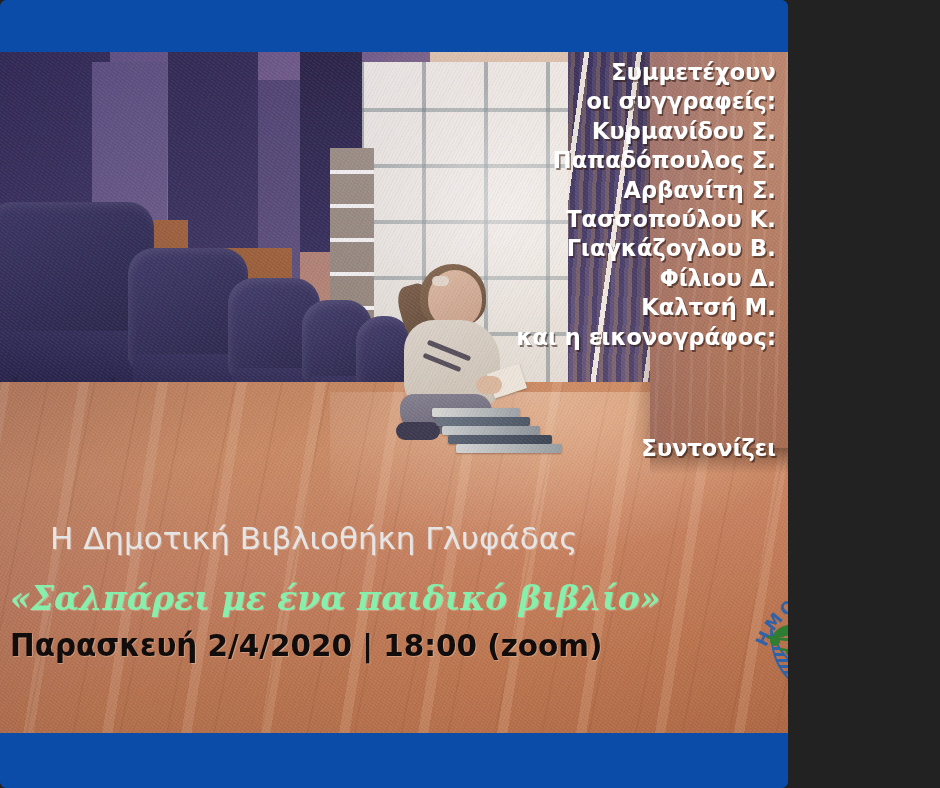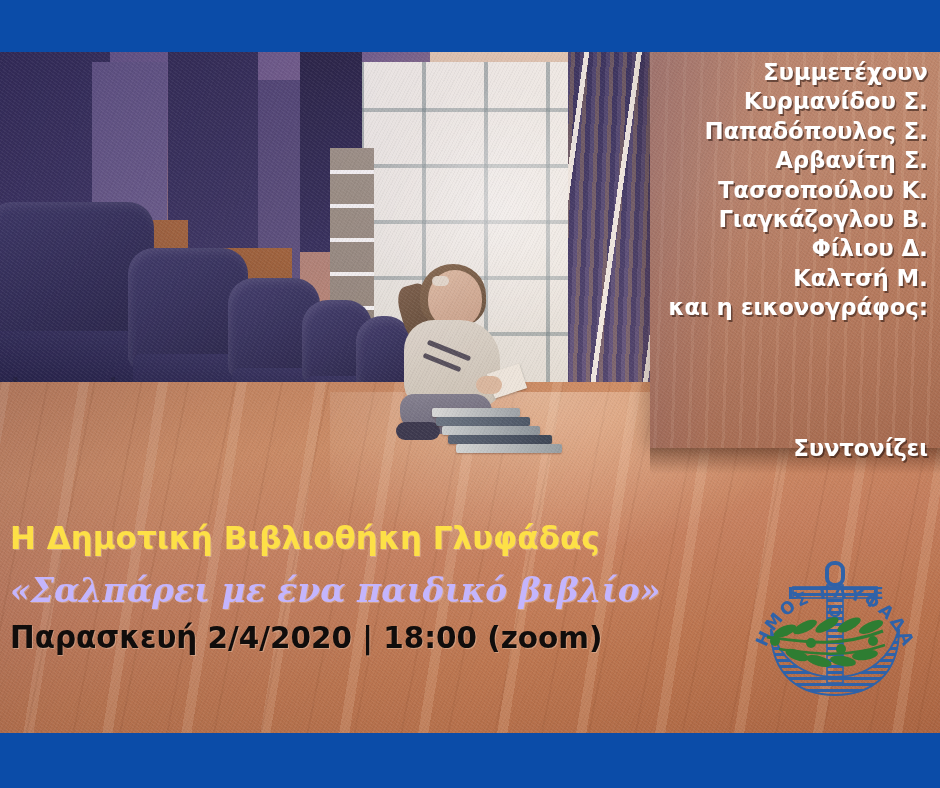--- a/index.html
+++ b/index.html
@@ -1,23 +1,24 @@
 <!DOCTYPE html>
 <html><head>
 <meta charset="utf-8">
 <title>Poster</title>
 <style>
   html,body{margin:0;padding:0;background:#222;}
   body{font-family:"Liberation Sans", sans-serif;}
 
   #poster{
     position:relative;
-    width:940px;height:788px;
+    width:788px;height:788px;
     overflow:hidden;
     background:#0b4ca8;
+    border-radius:7px;
   }
 
   
   #band-top{position:absolute;left:0;top:0;width:940px;height:52px;background:#0b4ca8;z-index:40;}
   #band-bottom{position:absolute;left:0;top:733px;width:940px;height:55px;background:#0b4ca8;z-index:40;}
 
   
   #photo{
     position:absolute;left:0;top:52px;width:940px;height:681px;
     overflow:hidden;
@@ -216,31 +217,32 @@
     position:absolute;right:12px;top:434px;z-index:30;
     text-align:right;color:#ffffff;
     font-family:"DejaVu Sans","Liberation Sans",sans-serif;
     font-weight:bold;font-size:22.5px;line-height:29.4px;
     text-shadow:1.5px 1.5px 0 rgba(40,20,15,.55), -0.5px -0.5px 0 rgba(255,255,255,.25);
   }
   #coord-text .ln{white-space:nowrap;}
 
   #main-text{position:absolute;left:10px;top:518px;z-index:30;}
   #main-text .hl{
-    color:#fde047;
+    color:#e5e5e5;
     font-family:"DejaVu Sans","Liberation Sans",sans-serif;
-    font-weight:bold;font-size:31px;line-height:40px;white-space:nowrap;
+    font-weight:normal;font-size:31px;line-height:40px;white-space:nowrap;
     text-shadow:1px 1px 0 rgba(255,235,215,.30);
+    margin-left:40px;
   }
   #main-text .quote{
-    color:#c4b5fd;
+    color:#86efac;
     font-family:"DejaVu Serif","Liberation Serif",serif;
     font-weight:bold;font-style:italic;font-size:33px;line-height:49px;white-space:nowrap;
     text-shadow:1px 1px 0 rgba(255,235,215,.30);
-    margin-top:8px;
+    margin-top:16px;
   }
   #main-text .when{
     color:#100d0c;
     font-family:"DejaVu Sans","Liberation Sans",sans-serif;
     font-weight:bold;font-size:31px;line-height:44px;white-space:nowrap;
     transform:scaleX(.95);transform-origin:left center;
     text-shadow:1px 1px 0 rgba(255,235,215,.30);
   }
 
   
@@ -340,20 +342,21 @@
 
     <div class="wood-panel-right"></div>
     <div class="wood-panel-shadow"></div>
 
     <div id="grade"></div>
     <div id="grain"></div>
   </div>
 
   <div id="right-text">
     <div class="ln">Συμμετέχουν</div>
+    <div class="ln">οι συγγραφείς:</div>
     <div class="ln">Κυρμανίδου Σ.</div>
     <div class="ln">Παπαδόπουλος Σ.</div>
     <div class="ln">Αρβανίτη Σ.</div>
     <div class="ln">Τασσοπούλου Κ.</div>
     <div class="ln">Γιαγκάζογλου Β.</div>
     <div class="ln">Φίλιου Δ.</div>
     <div class="ln">Καλτσή Μ.</div>
     <div class="ln">και η εικονογράφος:</div>
   </div>
 

